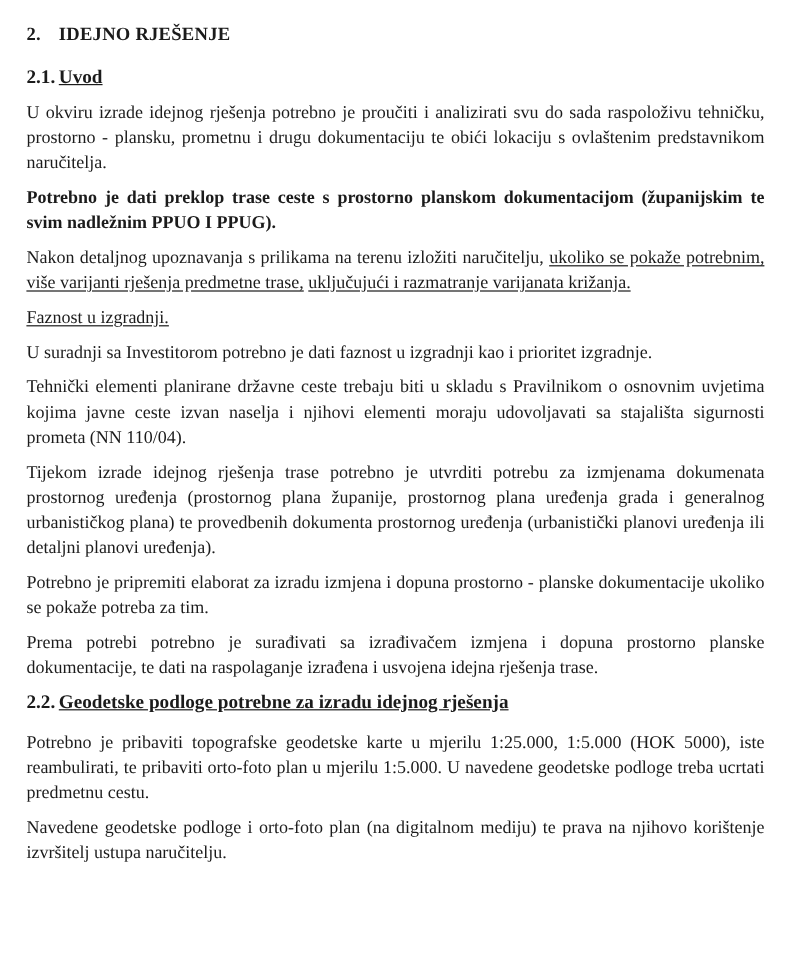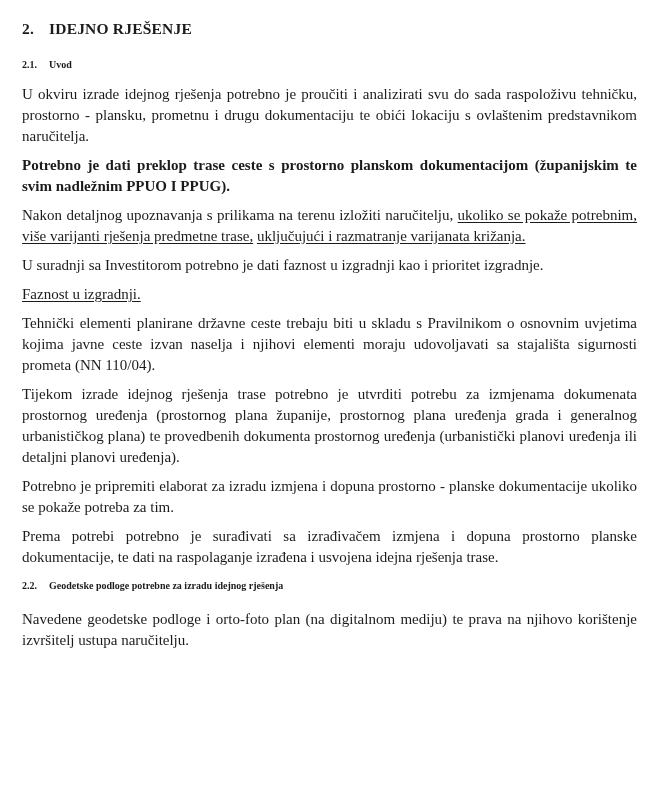--- a/index.html
+++ b/index.html
@@ -26,23 +26,24 @@
     display: inline-block;
     min-width: 27px;
   }
   .h1 {
     font-size: 15.5px;
     line-height: 20px;
     margin: 0 0 16px 0;
     letter-spacing: 0.2px;
   }
   .h2 {
-    font-size: 10px;
+    font-size: 16px;
     line-height: 20px;
     margin: 0 0 9px 0;
+    text-decoration: underline;
   }
   .h2.space-before {
     margin-bottom: 13px;
   }
   .para {
     font-size: 15px;
     line-height: 21px;
     text-align: justify;
     margin: 0 0 8px 0;
     hyphens: none;
@@ -56,22 +57,23 @@
 </head>
 <body>
 
 <div class="page">
   <div>
       <div class="heading h1"><span class="num">2.</span><span>IDEJNO RJEŠENJE</span></div>
       <div class="heading h2"><span class="num">2.1.</span><span>Uvod</span></div>
       <p class="para"><span class="">U okviru izrade idejnog rješenja potrebno je proučiti i analizirati svu do sada raspoloživu tehničku, prostorno - plansku, prometnu i drugu dokumentaciju te obići lokaciju s ovlaštenim predstavnikom naručitelja.</span></p>
       <p class="para"><span class="b ">Potrebno je dati preklop trase ceste s prostorno planskom dokumentacijom (županijskim te svim nadležnim PPUO I PPUG).</span></p>
       <p class="para"><span class="">Nakon detaljnog upoznavanja s prilikama na terenu izložiti naručitelju, </span><span class="u">ukoliko se pokaže potrebnim, više varijanti rješenja predmetne trase,</span><span class=""> </span><span class="u">uključujući i razmatranje varijanata križanja.</span></p>
+      <p class="para"><span class="u">Faznost u izgradnji.</span></p>
       <p class="para"><span class="">U suradnji sa Investitorom potrebno je dati faznost u izgradnji kao i prioritet izgradnje.</span></p>
-      <p class="para"><span class="u">Faznost u izgradnji.</span></p>
       <p class="para"><span class="">Tehnički elementi planirane državne ceste trebaju biti u skladu s Pravilnikom o osnovnim uvjetima kojima javne ceste izvan naselja i njihovi elementi moraju udovoljavati sa stajališta sigurnosti prometa (NN 110/04).</span></p>
       <p class="para"><span class="">Tijekom izrade idejnog rješenja trase potrebno je utvrditi potrebu za izmjenama dokumenata prostornog uređenja  (prostornog plana županije, prostornog plana uređenja grada i generalnog urbanističkog plana) te provedbenih dokumenta prostornog uređenja (urbanistički planovi uređenja ili detaljni planovi uređenja).</span></p>
       <p class="para"><span class="">Potrebno je pripremiti elaborat za izradu izmjena i dopuna prostorno - planske dokumentacije ukoliko se pokaže potreba za tim.</span></p>
       <p class="para"><span class="">Prema potrebi potrebno je surađivati sa izrađivačem izmjena i dopuna prostorno planske dokumentacije, te dati na raspolaganje izrađena i usvojena idejna rješenja trase.</span></p>
       <div class="heading h2 space-before"><span class="num">2.2.</span><span>Geodetske podloge potrebne za izradu idejnog rješenja</span></div>
+      <p class="para"><span class="">Potrebno je pribaviti topografske geodetske karte u mjerilu 1:25.000, 1:5.000 (HOK 5000), iste reambulirati, te pribaviti orto-foto plan u mjerilu 1:5.000. U navedene geodetske podloge  treba ucrtati predmetnu cestu.</span></p>
       <p class="para"><span class="">Navedene geodetske podloge i orto-foto plan (na digitalnom mediju) te prava na njihovo korištenje izvršitelj ustupa naručitelju.</span></p>
     </div>
 </div>
 
 </body></html>

